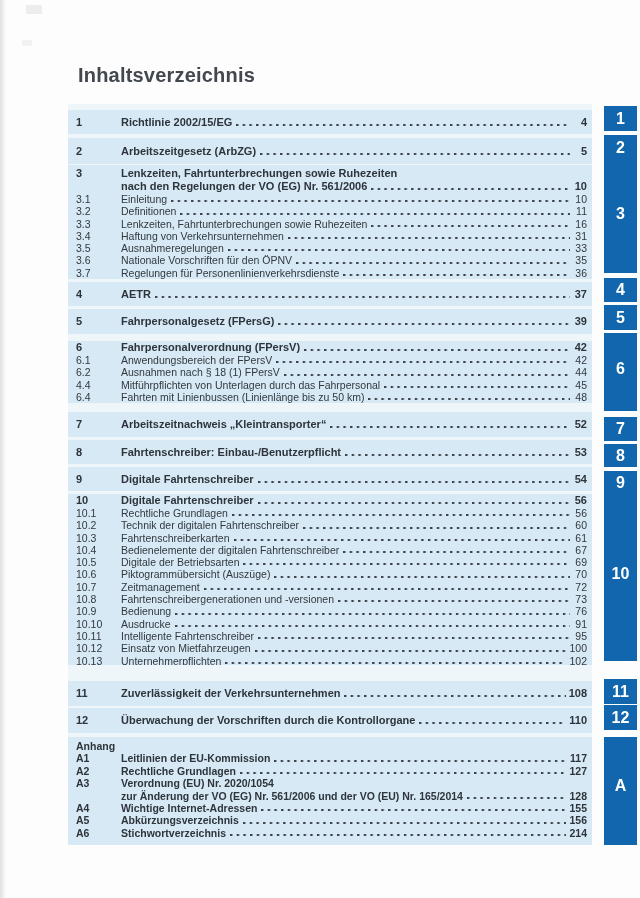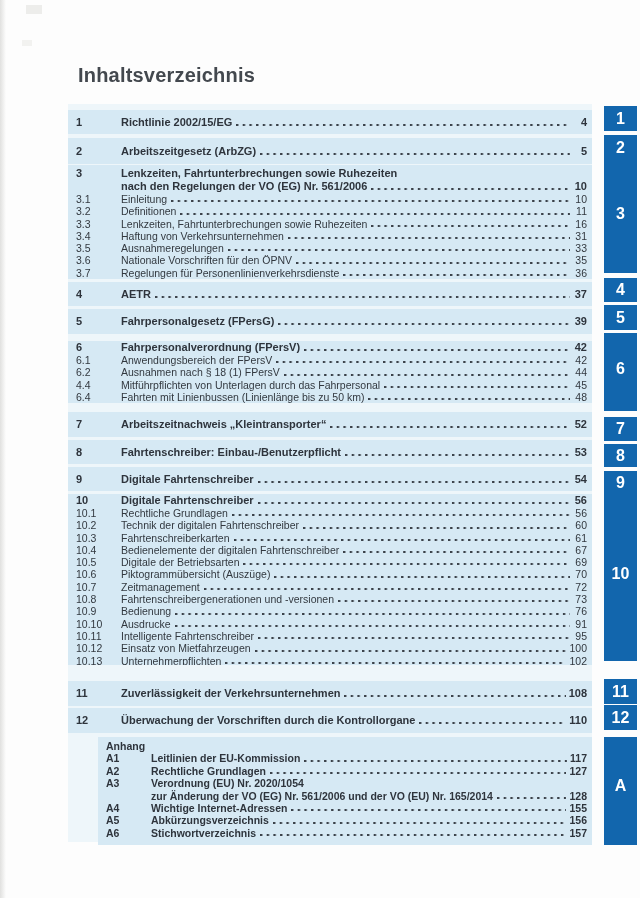--- a/index.html
+++ b/index.html
@@ -37,21 +37,21 @@
   .g3  { top:61px;  height:112px; padding-top:2px; }
   .g4  { top:178px; height:24px; }
   .g5  { top:205px; height:25px; }
   .g6  { top:237px; height:62px; }
   .g7  { top:308px; height:25px; }
   .g8  { top:336px; height:24px; }
   .g9  { top:363px; height:24px; }
   .g10 { top:390px; height:171px; }
   .g11 { top:577px; height:25px; }
   .g12 { top:604px; height:25px; }
-  .g13 { top:633px; height:105px; padding-top:3px;margin-left:30px; }
+  .g13 { top:633px; height:105px; padding-top:3px; }
 
   .row {
     display:flex; align-items:baseline;
     padding:0 5px 0 8px;
     font-size:10.5px; line-height:12.3px; color:#32383f;
   }
   .row.bold { font-weight:bold; color:#2e343c; }
   .group.single .row { font-size:11px; line-height:13px; }
   .g3 .row.bold, .g6 .row.bold, .g10 .row.bold { font-size:11px; line-height:13px; }
   .g13 .row { line-height:12.4px; }
@@ -382,21 +382,21 @@
         <div class="row bold">
           <span class="num">A5</span>
           <span class="title">Abkürzungsverzeichnis</span>
           <span class="leader"></span>
           <span class="pg">156</span>
         </div>
         <div class="row bold">
           <span class="num">A6</span>
           <span class="title">Stichwortverzeichnis</span>
           <span class="leader"></span>
-          <span class="pg">157</span>
+          <span class="pg">214</span>
         </div>
       </div>
     </div>
 </div>
 
 <div id="tabs">
     <div class="tab t1">
       <span>1</span>
     </div>
     <div class="tab t2">

